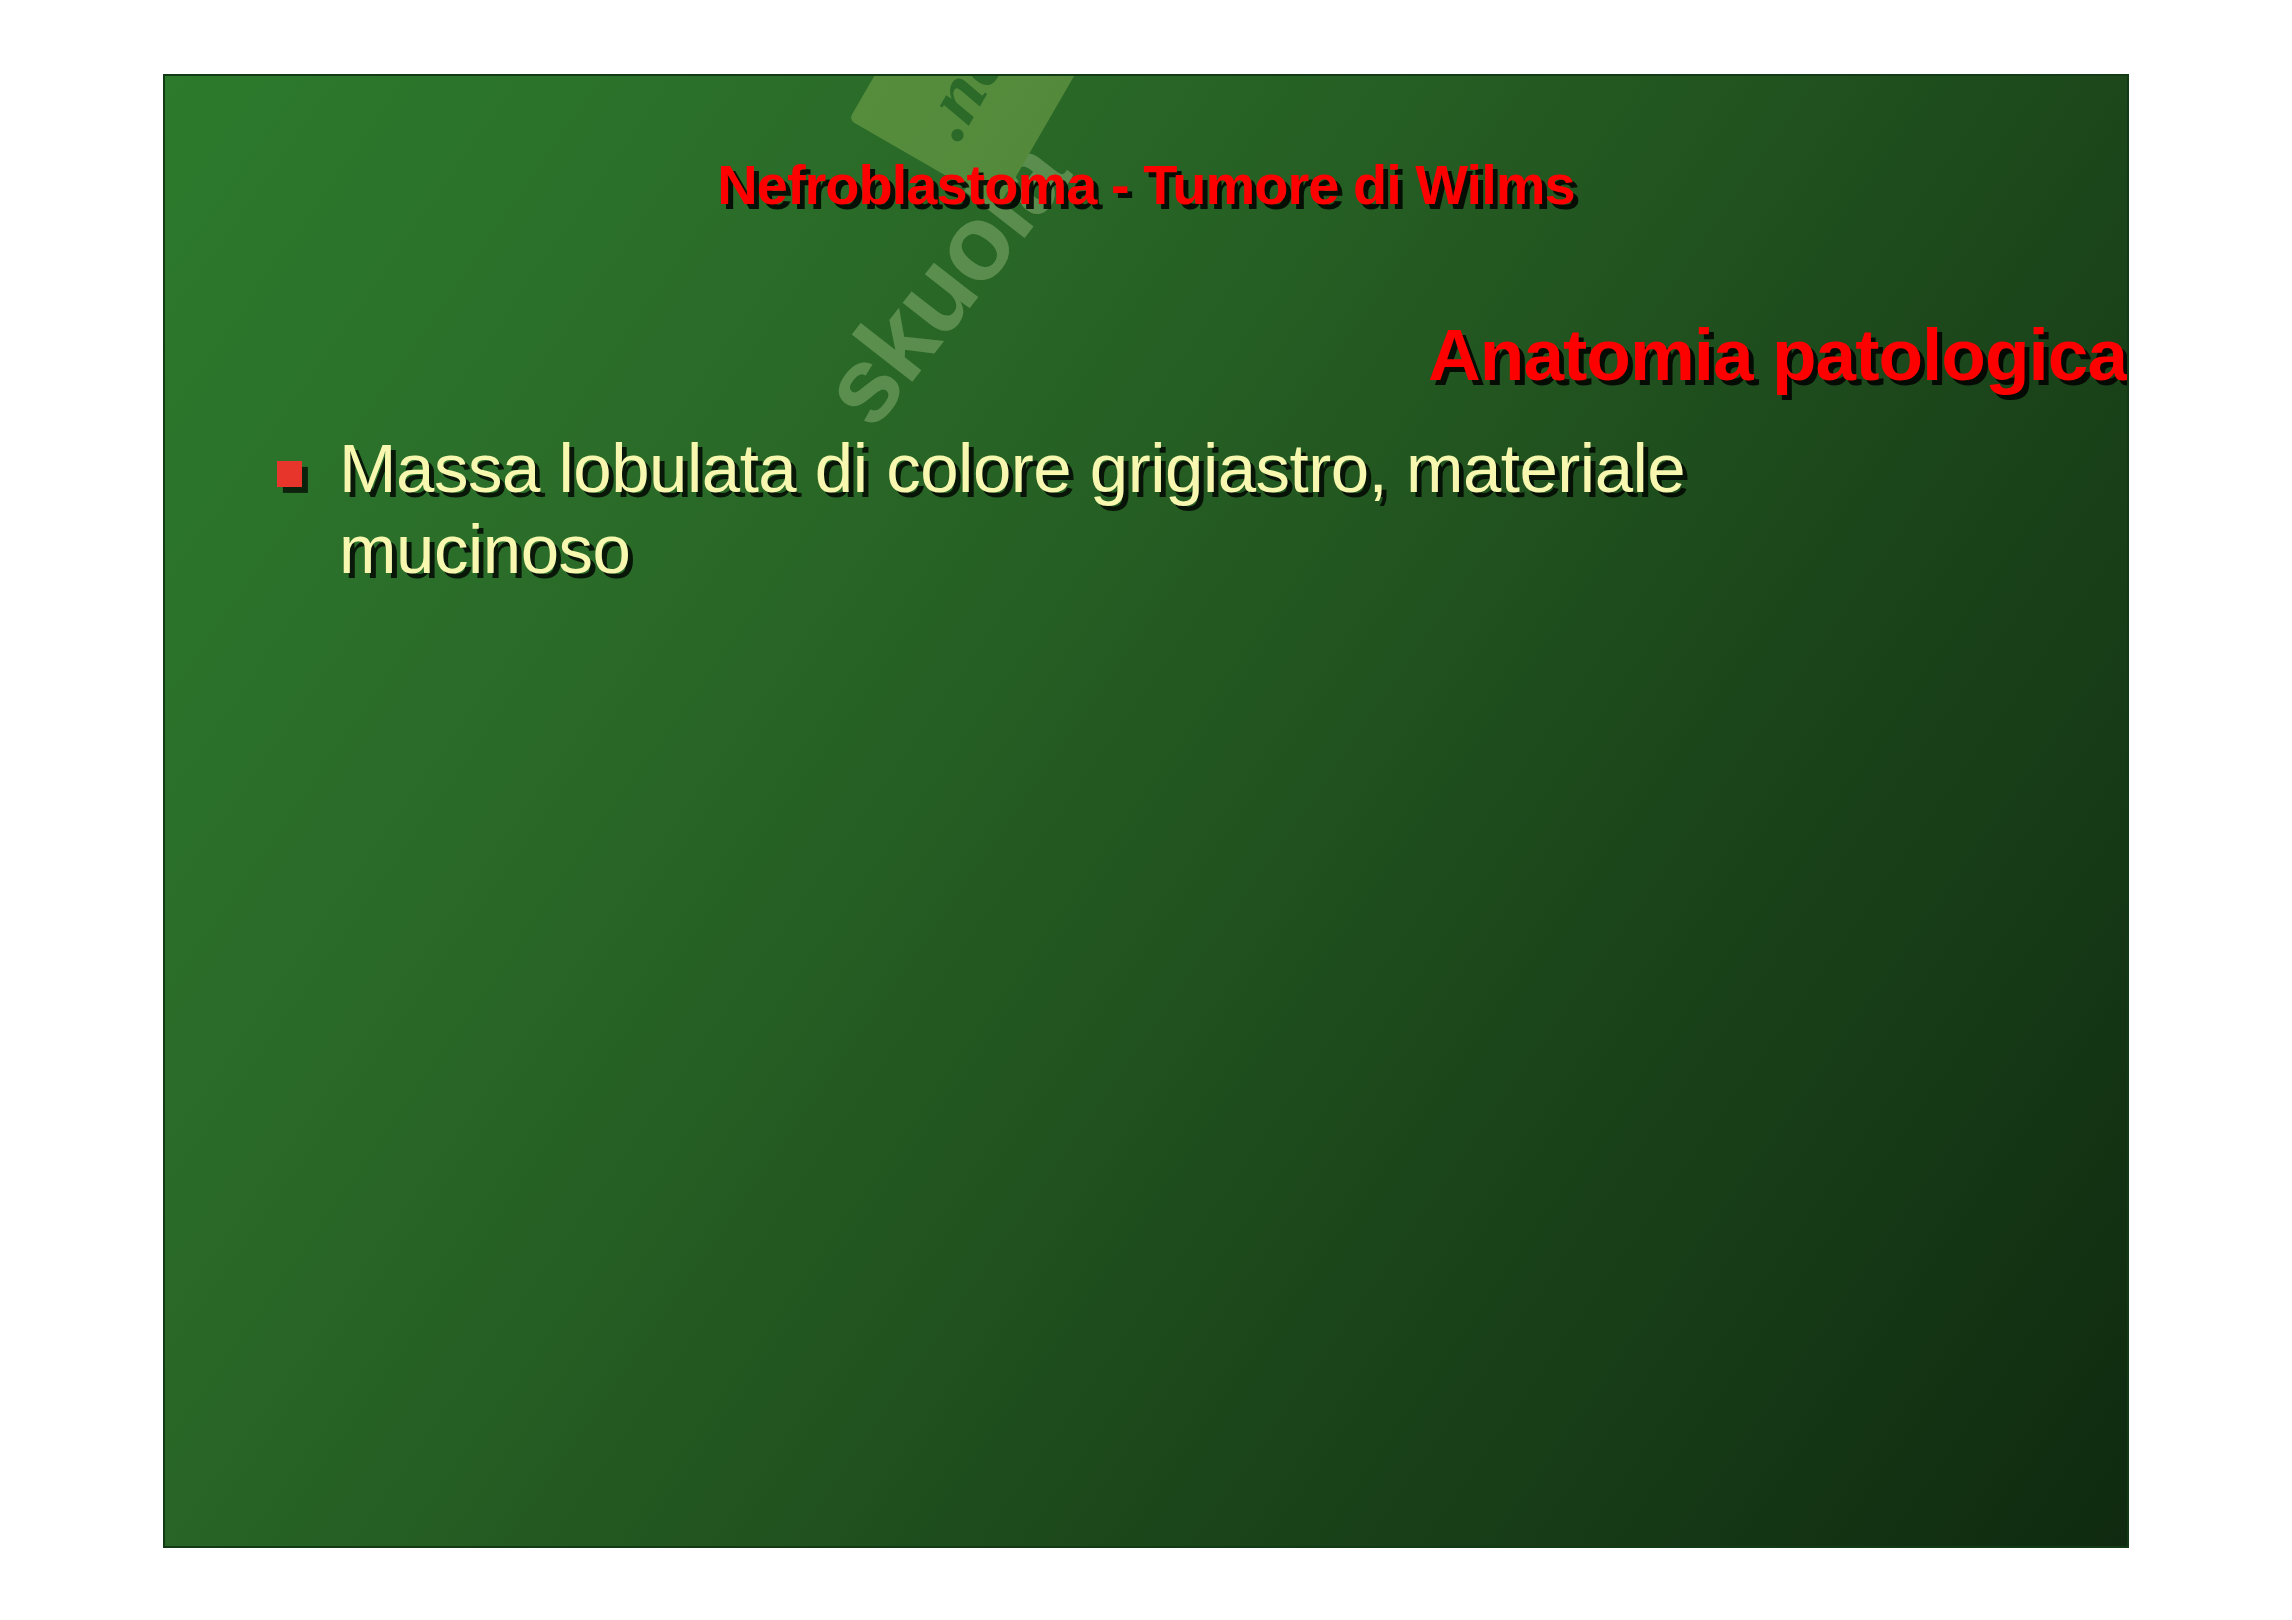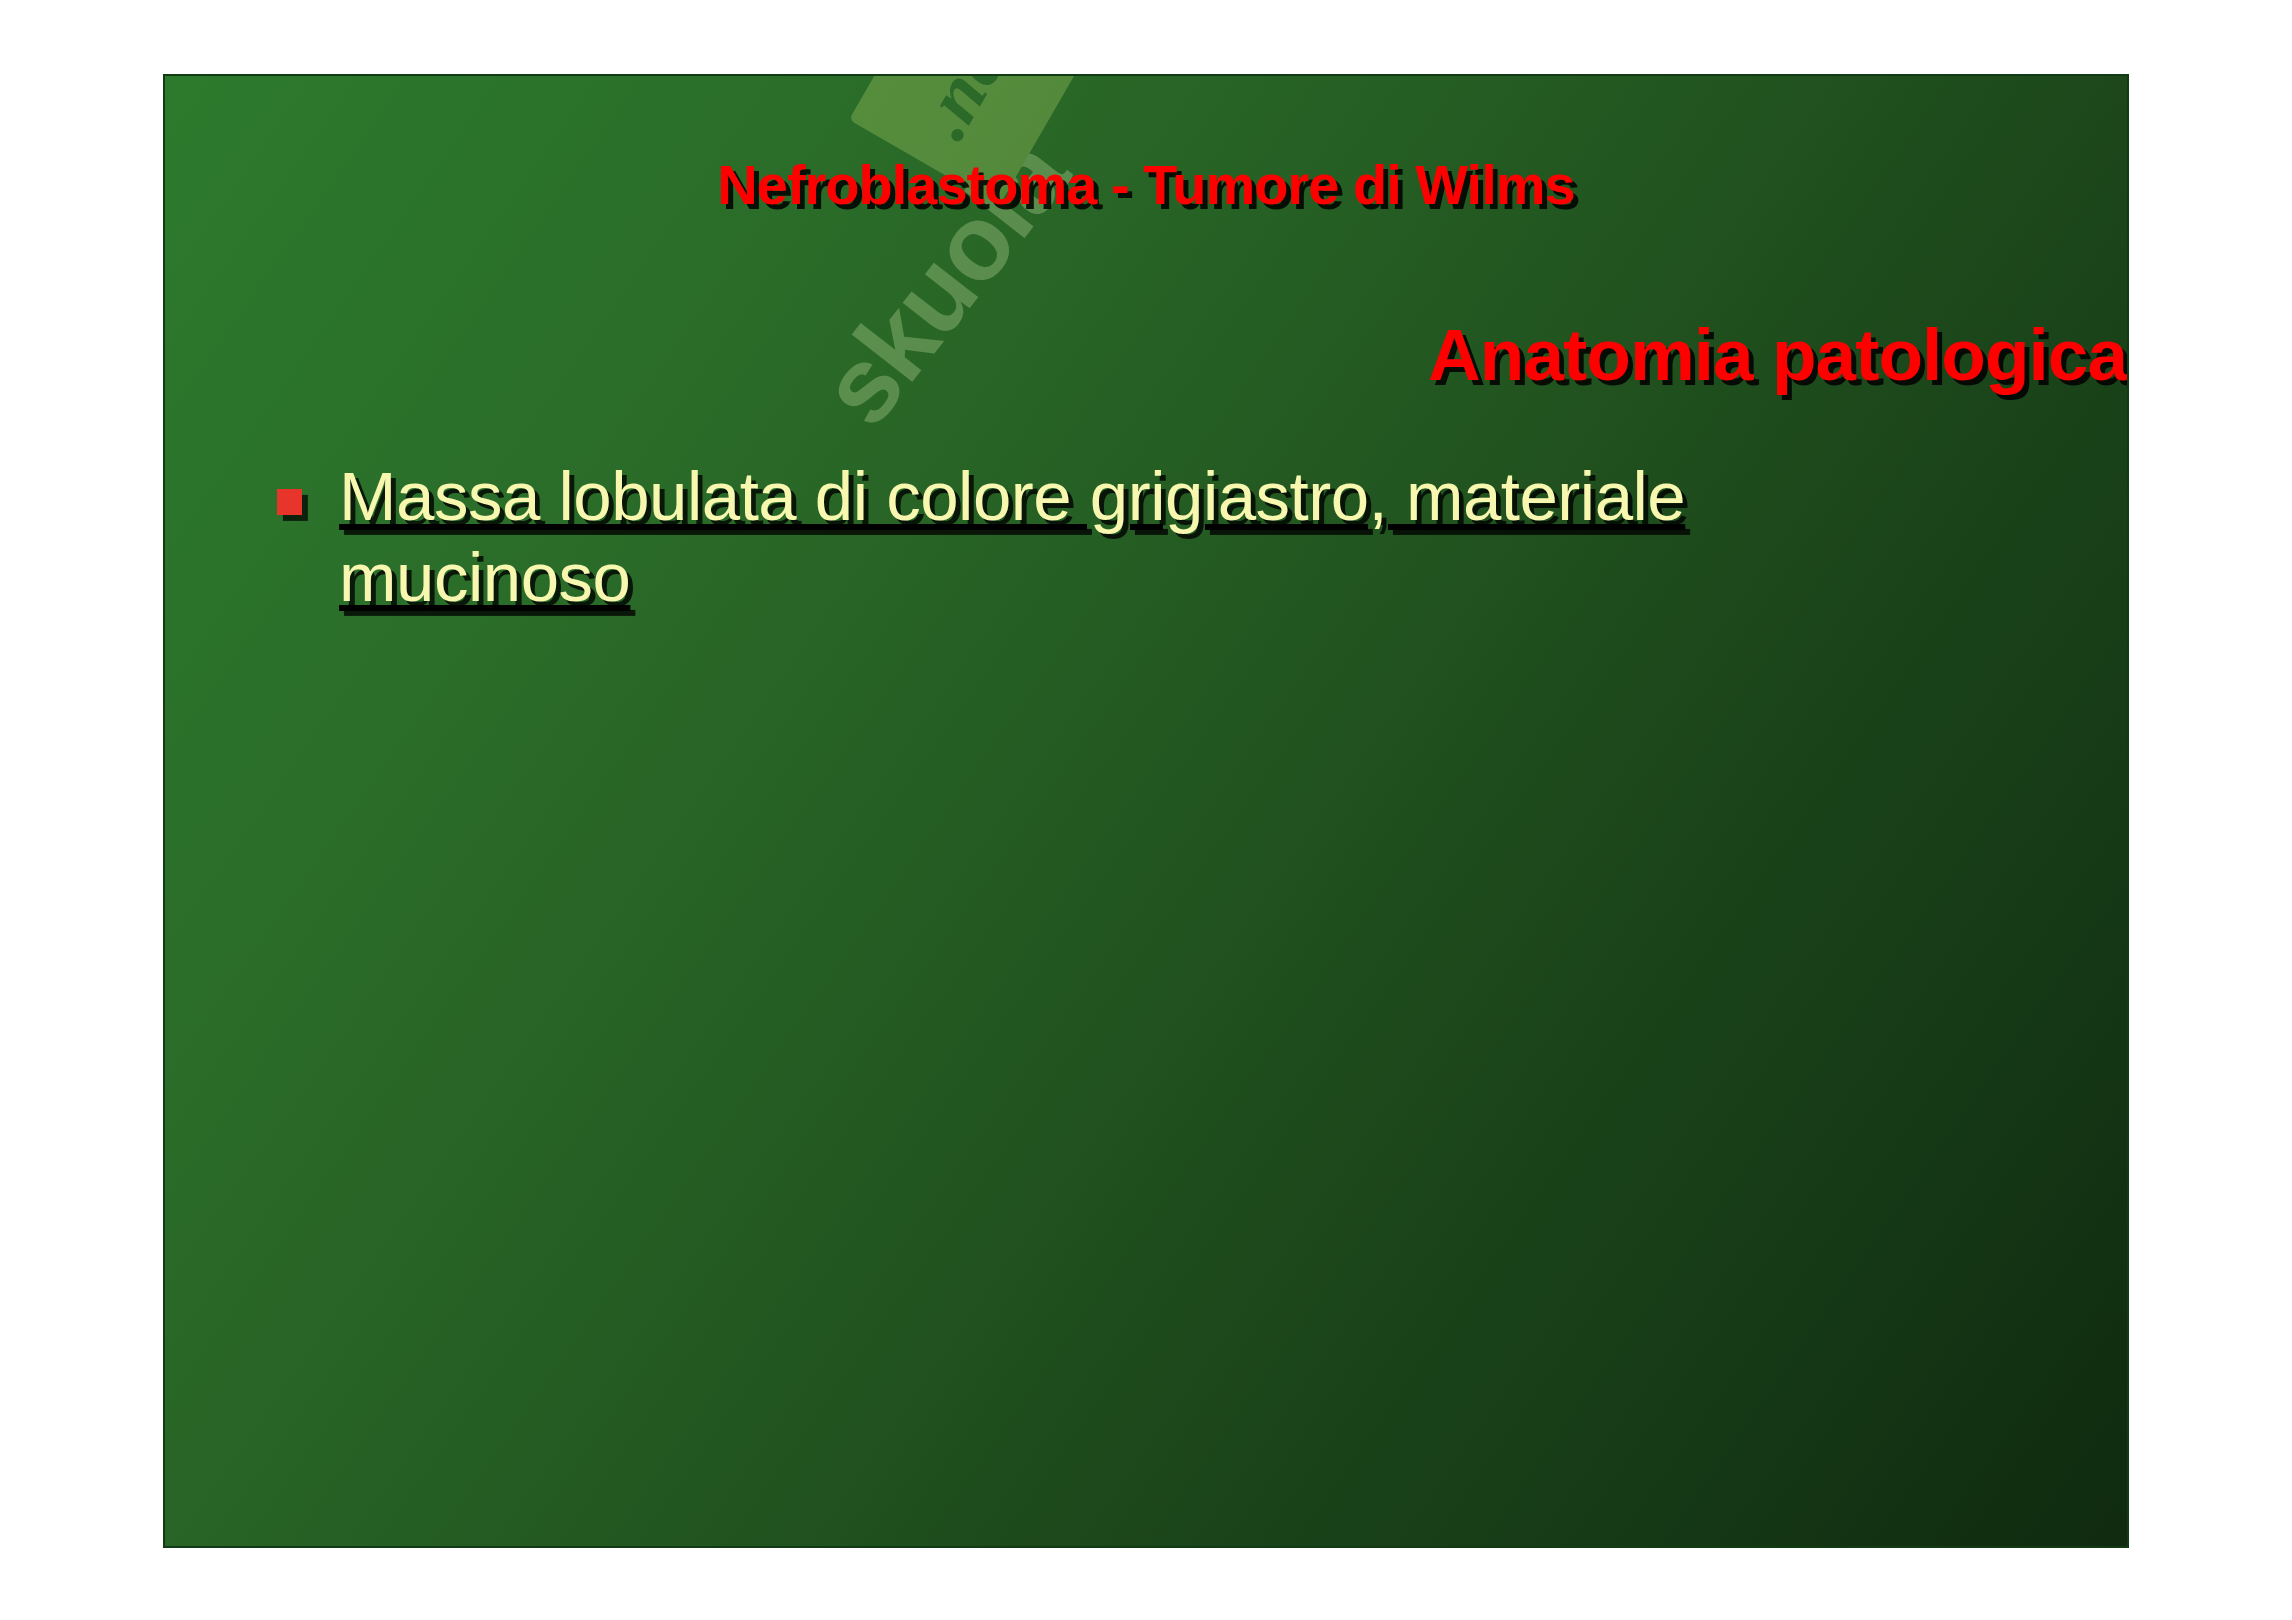--- a/index.html
+++ b/index.html
@@ -119,23 +119,22 @@
     font-size: 73px;
     font-weight: bold;
     color: #ff0000;
     text-shadow: 4.9px 4.9px 0px rgba(0,0,0,0.85);
     letter-spacing: -1px;
   }
 
   #bullet-list {
     position: absolute;
     left: 21.6px;
-    top: 380px;
+    top: 352px;
     width: 1872px;
-    text-decoration: underline;
   }
 
   .bullet-item {
     display: flex;
     align-items: flex-start;
     margin-bottom: 25.5px;
   }
 
   .bullet-marker {
     flex: 0 0 auto;

